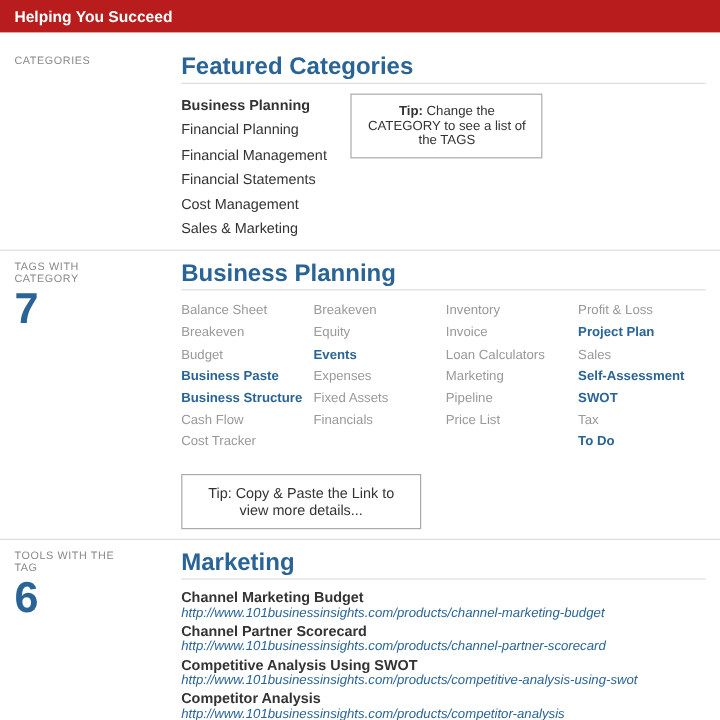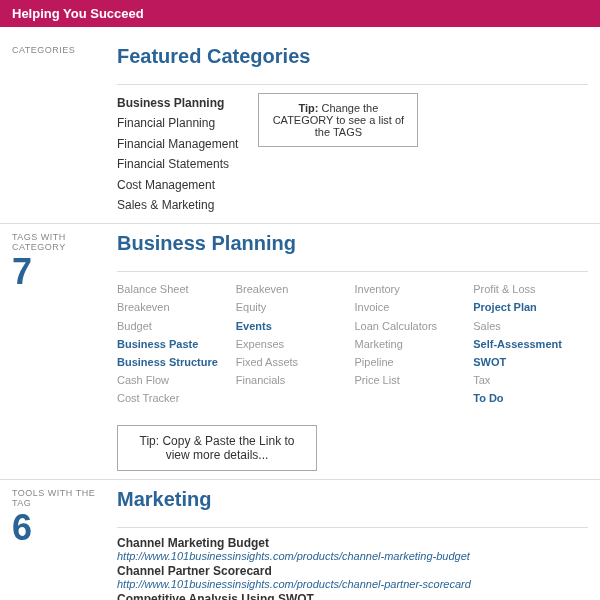--- a/index.html
+++ b/index.html
@@ -7,38 +7,39 @@
       font-family: Arial, sans-serif;
       font-size: 12px;
       background: #fff;
       width: 600px;
       min-height: 600px;
       color: #333;
     }
 
     
     #app-header {
-      background: #be185d;
+      background: #b91c1c;
       color: white;
       padding: 6px 12px;
       font-size: 13px;
       font-weight: bold;
     }
 
     
     #main-content {
       padding: 10px 0;
     }
 
     
     .section-row {
       display: flex;
       align-items: flex-start;
       padding: 8px 12px;
       border-bottom: 1px solid #ddd;
+      gap: 34px;
     }
 
     .section-label-col {
       width: 105px;
       flex-shrink: 0;
     }
 
     .section-label {
       font-size: 9px;
       color: #888;
@@ -58,21 +59,21 @@
       flex: 1;
     }
 
     
     .section-title {
       font-size: 20px;
       color: #2a6496;
       font-weight: bold;
       margin-bottom: 8px;
       border-bottom: 1px solid #ddd;
-      padding-bottom: 16px;
+      padding-bottom: 1px;
     }
 
     .category-list {
       list-style: none;
     }
 
     .category-list li {
       font-size: 12px;
       color: #333;
       line-height: 1.7;
@@ -265,20 +266,21 @@
       <li>
             <div class="tool-name">Channel Marketing Budget</div>
             <div class="tool-link">http://www.101businessinsights.com/products/channel-marketing-budget</div>
           </li>
           <li>
             <div class="tool-name">Channel Partner Scorecard</div>
             <div class="tool-link">http://www.101businessinsights.com/products/channel-partner-scorecard</div>
           </li>
           <li>
             <div class="tool-name">Competitive Analysis Using SWOT</div>
+            <div class="tool-link">http://www.101businessinsights.com/products/competitive-analysis-using-swot</div>
           </li>
           <li>
             <div class="tool-name">Competitor Analysis</div>
             <div class="tool-link">http://www.101businessinsights.com/products/competitor-analysis</div>
           </li>
         </ul>
     </div>
   </div>
 
 </div>

